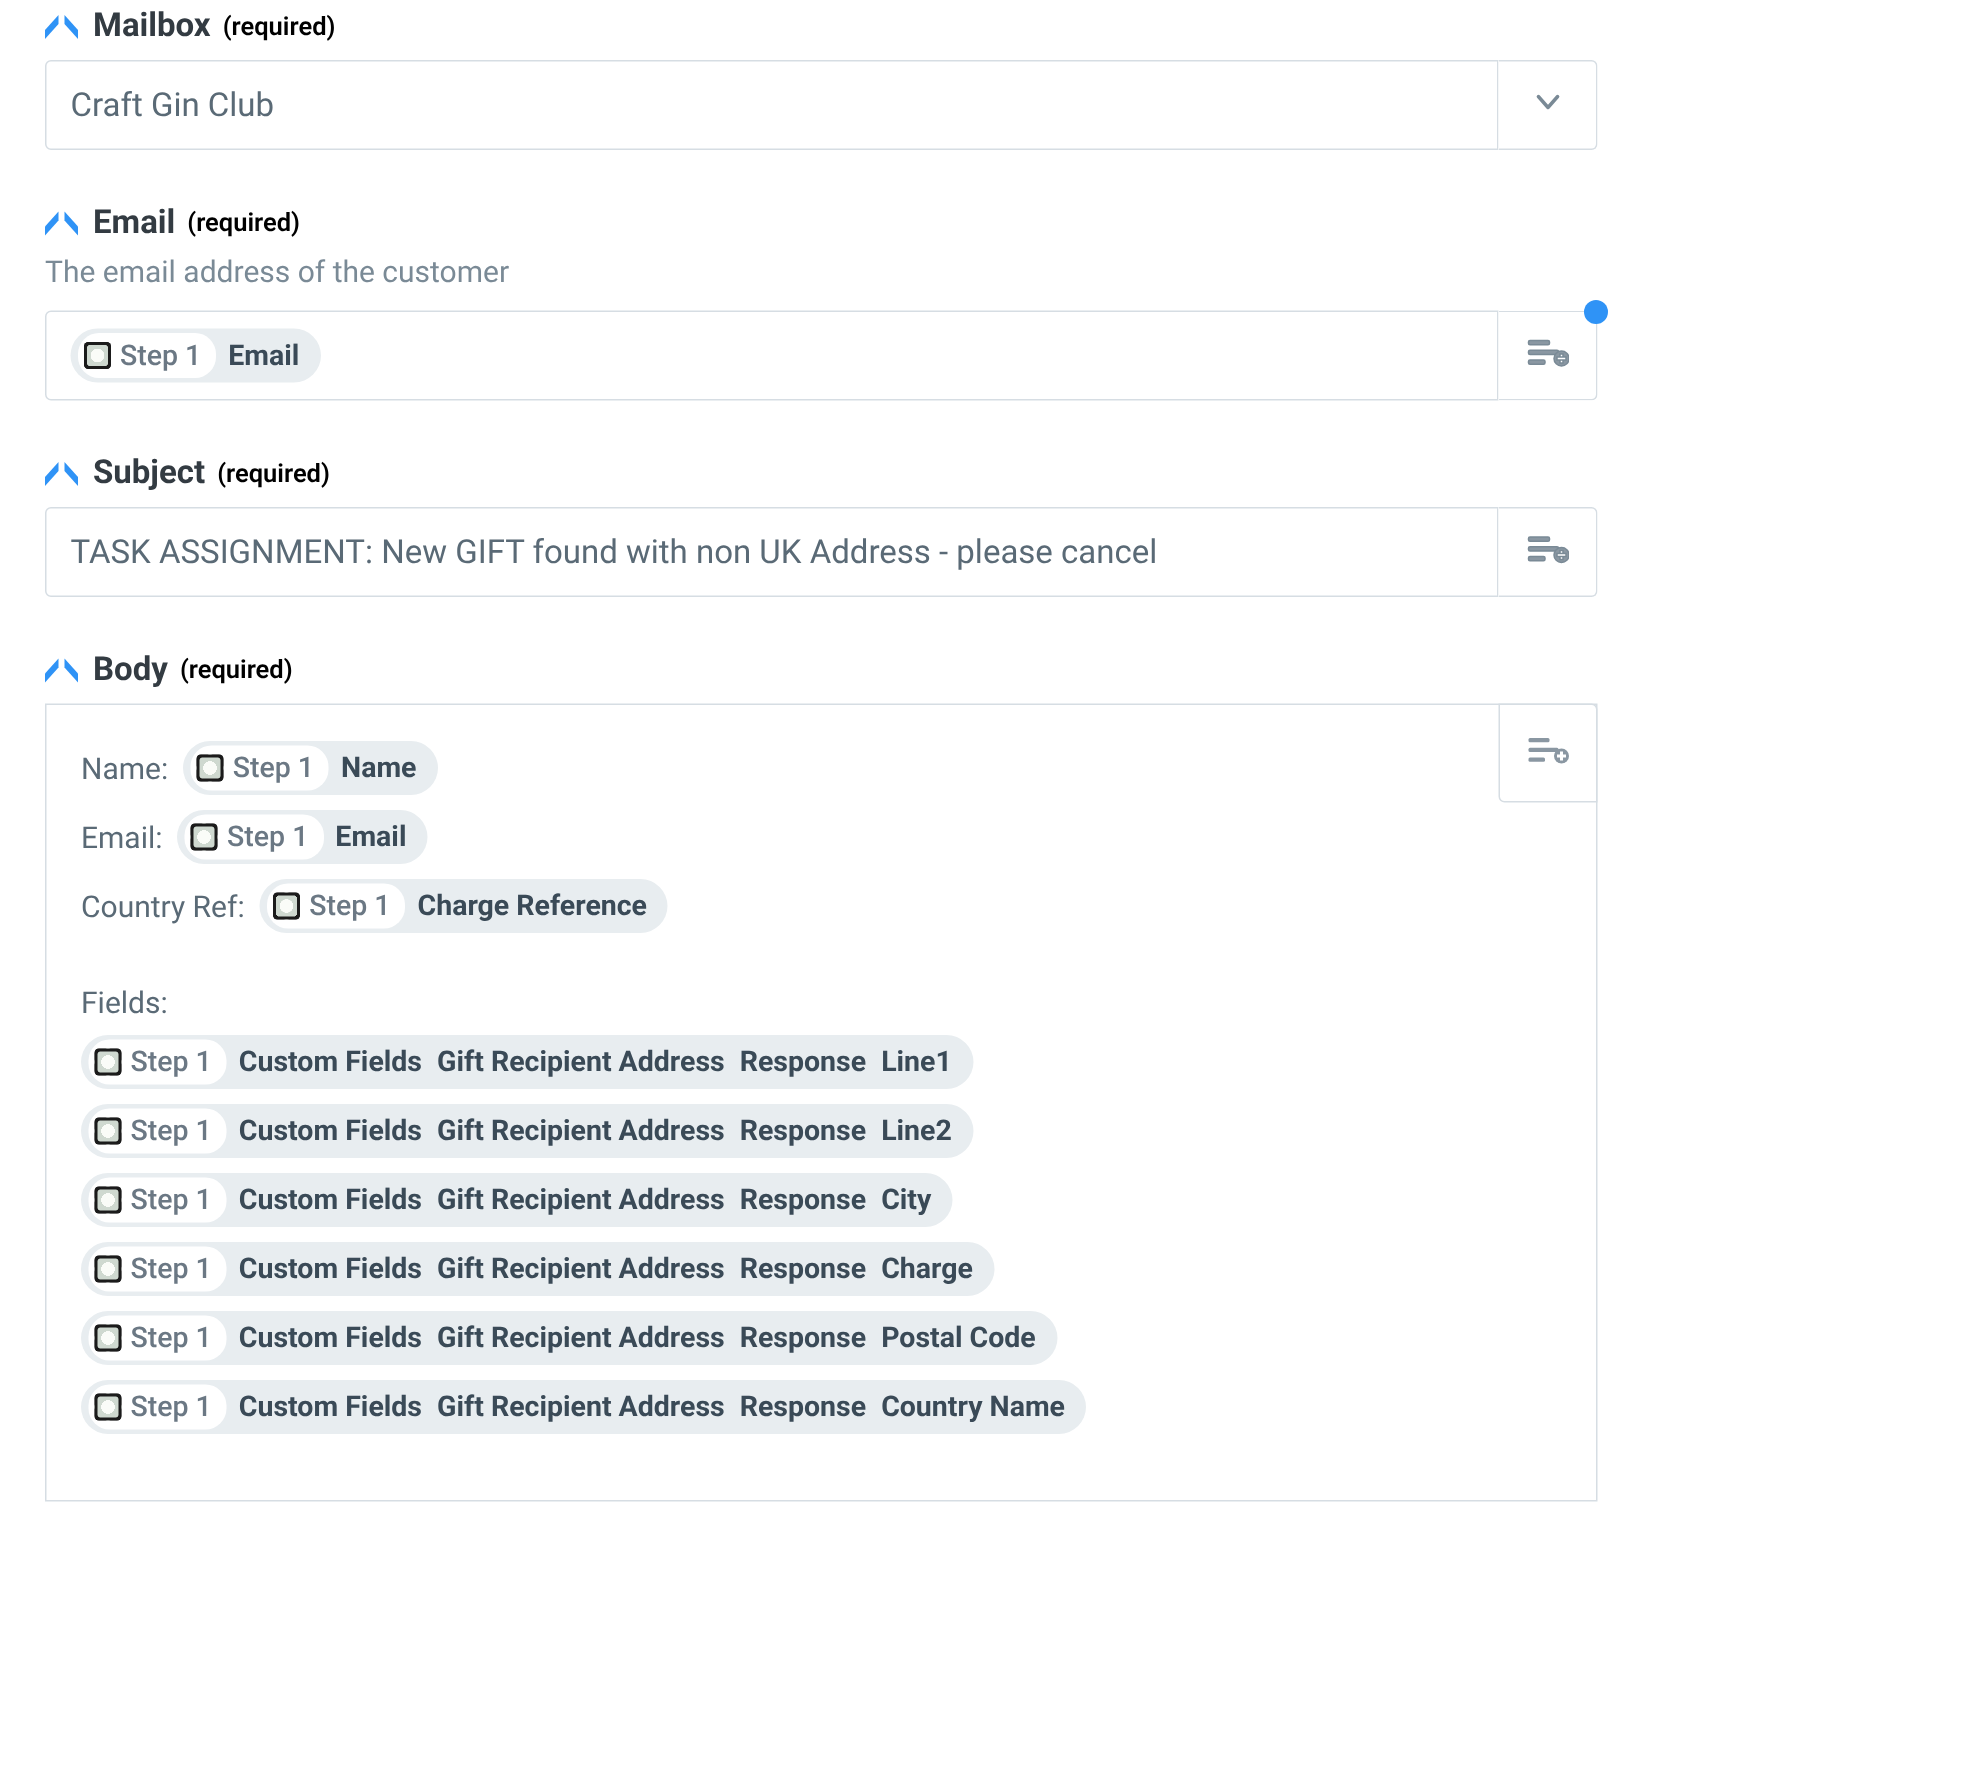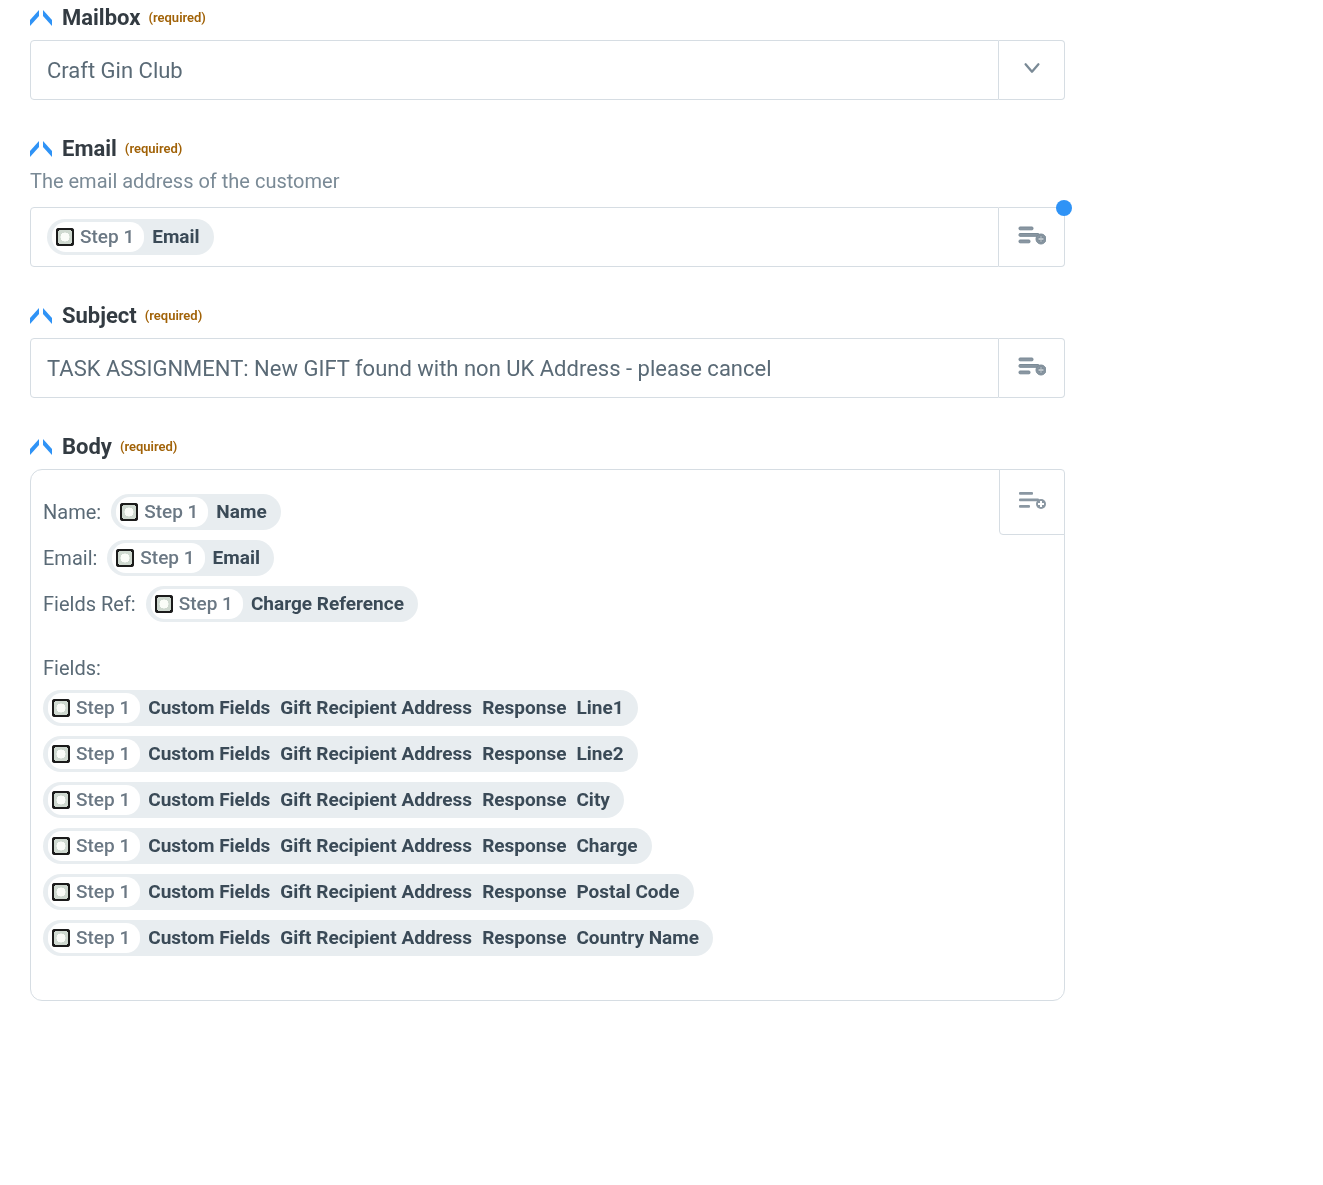--- a/index.html
+++ b/index.html
@@ -23,23 +23,23 @@
     align-items: center;
     gap: 10px;
     margin-bottom: 10px;
   }
   .field-label .title {
     font-weight: 700;
     color: #333b42;
     font-size: 22px;
   }
   .field-label .req {
-    color: #a16207;
+    color: #000000;
     font-weight: 600;
-    font-size: 13px;
+    font-size: 17px;
     margin-left: -2px;
   }
   .help-text {
     color: #7a8a96;
     font-size: 20px;
     margin: -2px 0 14px 0;
   }
   .input-row {
     display: flex;
     width: 100%;
@@ -108,22 +108,22 @@
   .token .segments {
     display: inline-flex;
     gap: 10px;
   }
   .token .seg {
     font-weight: 700;
     color: #3a4a57;
   }
   .body-area {
     border: 1px solid #d6dde3;
-    border-radius: 12px;
-    padding: 22px 20px 34px 12px;
+    border-radius: 0;
+    padding: 22px 20px 34px 23px;
     position: relative;
     font-size: 20px;
     color: #5a6a76;
   }
   .body-area .line {
     display: flex;
     align-items: center;
     gap: 10px;
     flex-wrap: wrap;
     margin: 2px 0 10px 0;
@@ -301,21 +301,21 @@
             <span class="step-badge">
               <span class="dot"></span>
               <span class="step-text">Step 1</span>
             </span>
             <span class="segments">
               <span class="seg">Email</span>
             </span>
           </span>
       </div>
       <div class="line">
-        <span class="label">Fields Ref:</span>
+        <span class="label">Country Ref:</span>
         <span class="token">
             <span class="step-badge">
               <span class="dot"></span>
               <span class="step-text">Step 1</span>
             </span>
             <span class="segments">
               <span class="seg">Charge Reference</span>
             </span>
           </span>
       </div>

